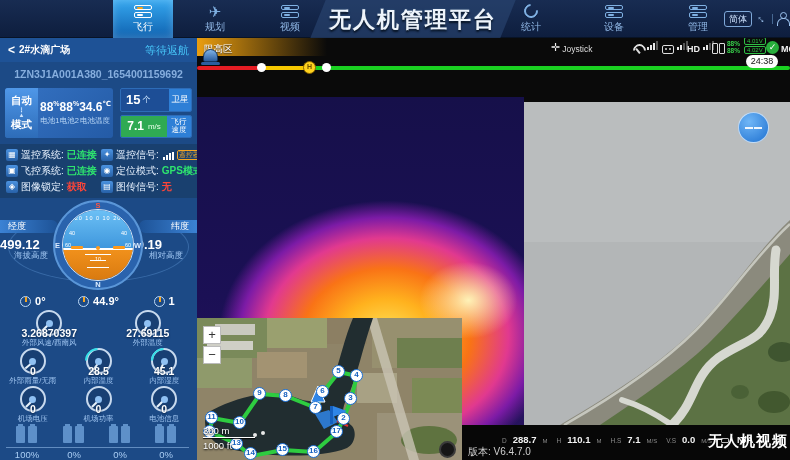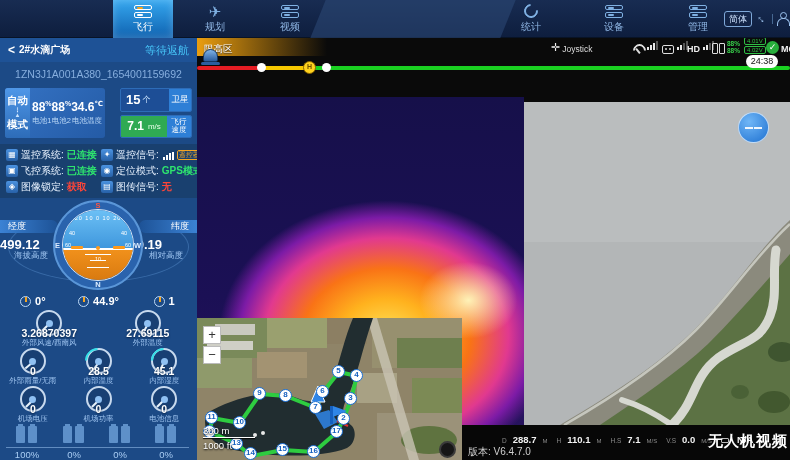--- a/index.html
+++ b/index.html
@@ -78,22 +78,22 @@
   .sldot { position:absolute; top:63px; width:9px; height:9px; background:#fff; border-radius:50%; z-index:13; cursor:pointer;}
   .slh { position:absolute; left:303px; top:61px; width:13px; height:13px; background:#ffd21e; border:1.5px solid #8a6400;
          border-radius:50%; color:#6b4e00; font-size:7px; font-weight:bold; text-align:center; line-height:10px; z-index:13; cursor:pointer;}
 
   
   .side { position:absolute; left:0; top:38px; width:197px; height:422px; background:#1c4a86; z-index:20; overflow:hidden;}
   .s-head { height:24px; background:#1e5296; display:flex; align-items:center; padding:0 8px; }
   .s-back { color:#fff; font-size:12px; font-weight:bold; margin-right:4px; cursor:pointer;}
   .s-title { color:#fff; font-size:10px; font-weight:bold; flex:1;}
   .s-fstat { color:#46c4f7; font-size:11px; }
-  .s-serial { height:24px; text-align:center; color:#86aede; font-size:10.5px; line-height:24px; }
-  .s-cards { height:58px; display:flex; gap:15px; padding:2px 5px 6px 5px;justify-content:center; }
+  .s-serial { height:24px; text-align:center; color:#86aede; font-size:10.5px; line-height:24px;font-weight:bold; }
+  .s-cards { height:58px; display:flex; gap:7px; padding:2px 5px 6px 5px;justify-content:center; }
   .card-main { flex:1; background:linear-gradient(135deg,#3573c4,#245ba6); border-radius:3px; display:flex; overflow:hidden;}
   .mode { width:34px; background:linear-gradient(180deg,#4f97e8,#2d6cb8); display:flex; flex-direction:column;
           align-items:center; justify-content:center; color:#fff; font-size:10.5px; font-weight:bold; }
   .mode .dots { font-size:6px; color:#cfe6ff; line-height:5px; letter-spacing:0;}
   .card-vals { flex:1; display:flex; align-items:center; justify-content:space-around; padding:0 2px;}
   .cv { text-align:center; }
   .cv .v { color:#fff; font-size:12px; font-weight:bold; }
   .cv .v sup { font-size:7px; }
   .cv .l { color:#bcd9f7; font-size:7.5px; margin-top:2px;}
   .card-col { width:72px; display:flex; flex-direction:column; gap:3px;}
@@ -232,20 +232,21 @@
       <span class="lbl">规划</span>
     </div>
     <div class="tab" style="left:260px">
       <span class="srv">
           <i></i>
           <i></i>
         </span>
       <span class="lbl">视频</span>
     </div>
 
+    <div class="nav-title">无人机管理平台</div>
 
     <div class="tab" style="left:501px">
       <span class="pie"></span>
       <span class="lbl">统计</span>
     </div>
     <div class="tab" style="left:584px">
       <span class="srv">
           <i></i>
           <i></i>
         </span>

